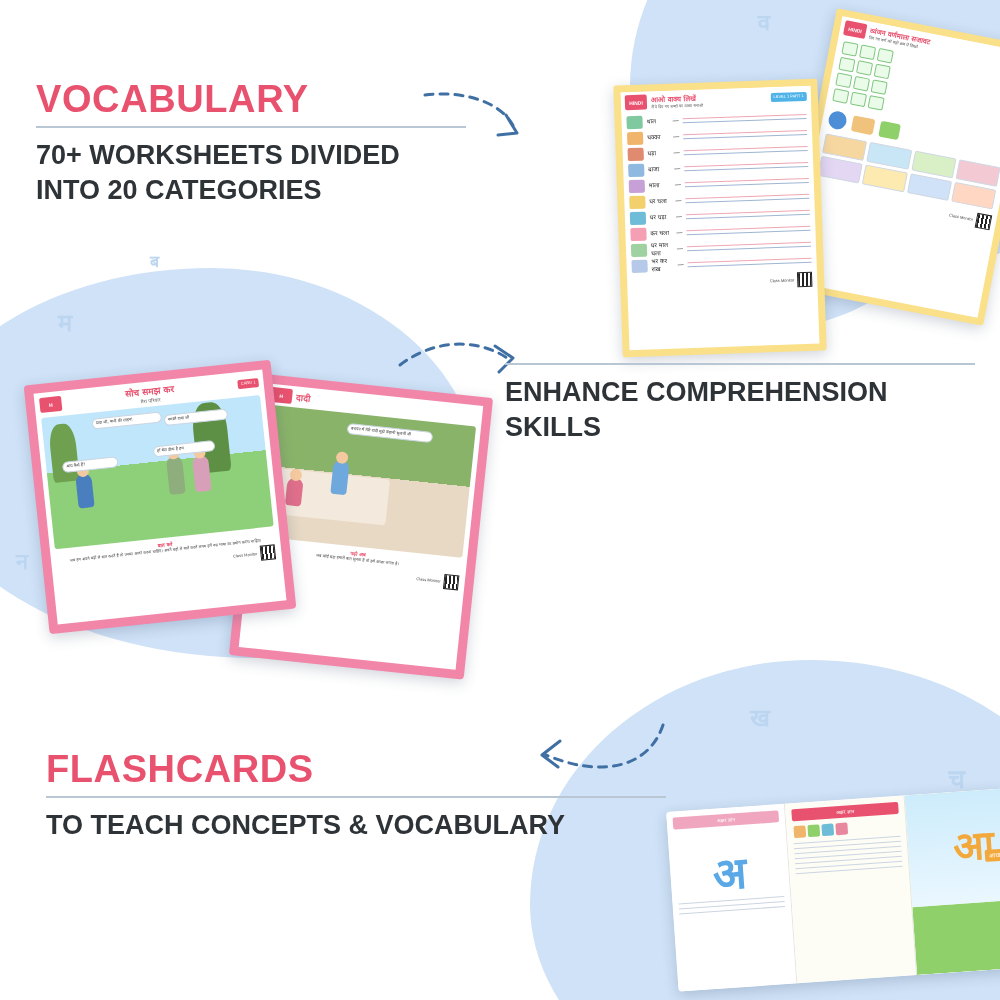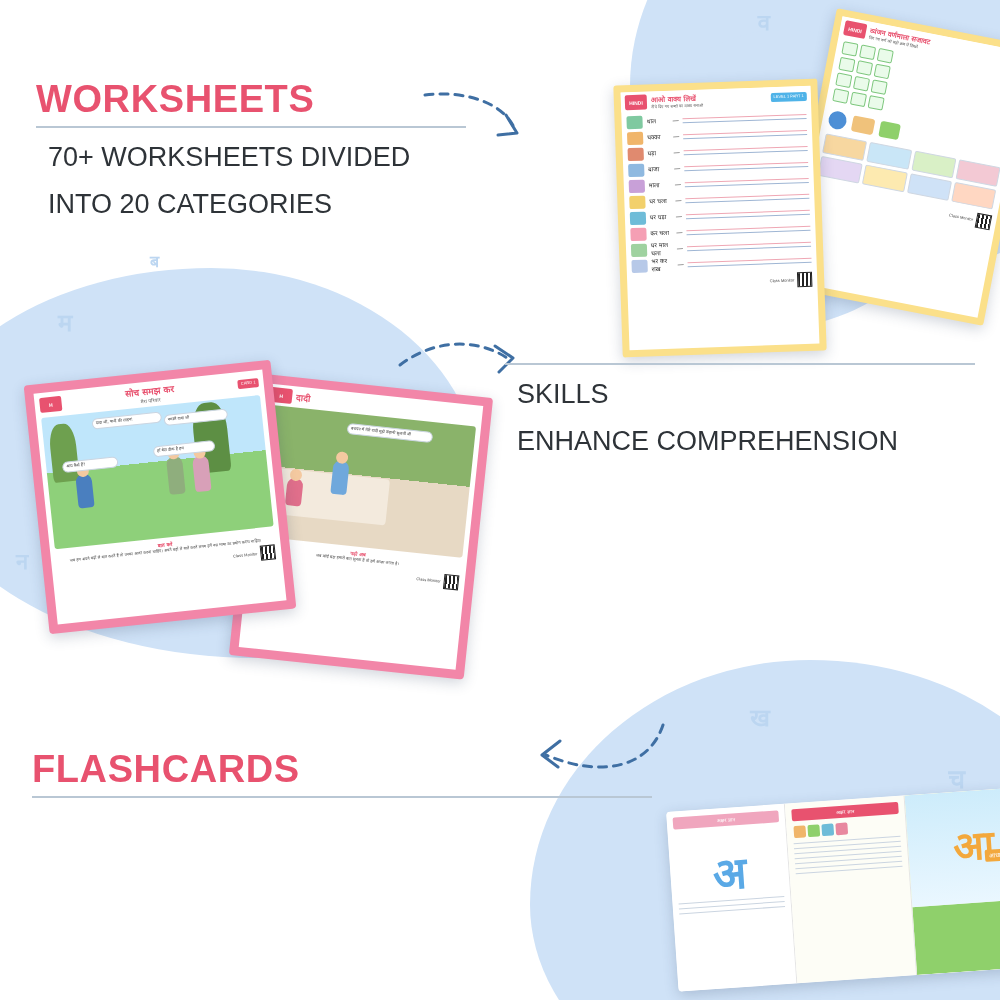--- a/index.html
+++ b/index.html
@@ -82,27 +82,27 @@
   .rule {
     height: 2px;
     background: #b9c7d4;
     margin: 8px 0 10px 0;
     border: none;
   }
   .sec-body {
     color: #2e3338;
     font-size: 27px;
     line-height: 1.28;
-    margin: 12px;
-    font-weight: 400;
+    margin: 0;
+    font-weight: 700;
   }
 
   #sec-worksheets { top: 80px; left: 36px; width: 430px; }
   #sec-conversation { top: 355px; left: 505px; width: 470px; }
-  #sec-flashcards { top: 750px; left: 32px; width: 620px; }
+  #sec-flashcards { top: 750px; left: 46px; width: 620px; }
 
   
   .arrow {
     position: absolute;
     z-index: 5;
   }
 
   
   .photo {
     position: absolute;
@@ -406,35 +406,36 @@
   <div class="wm" style="top:305px; left:58px; font-size:24px;">म</div>
   <div class="wm" style="top:545px; left:16px; font-size:22px;">न</div>
   <div class="wm" style="top:470px; left:400px; font-size:18px;">ल</div>
   <div class="wm" style="top:700px; right:230px; font-size:24px;">ख</div>
   <div class="wm" style="top:760px; right:35px; font-size:26px;">च</div>
   <div class="wm" style="top:860px; right:120px; font-size:20px;">ज</div>
   <div class="wm" style="top:930px; right:300px; font-size:18px;">थ</div>
   <div class="wm" style="top:250px; left:150px; font-size:16px;">ब</div>
 
   <div class="section" id="sec-worksheets">
-    <h2 class="sec-title">WORKSHEETS</h2>
+    <h2 class="sec-title">VOCABULARY</h2>
     <hr class="rule">
     <p class="sec-body">70+ WORKSHEETS DIVIDED</p>
     <p class="sec-body">INTO 20 CATEGORIES</p>
   </div>
 
   <div class="section" id="sec-conversation">
     <hr class="rule">
+    <p class="sec-body">ENHANCE COMPREHENSION</p>
     <p class="sec-body">SKILLS</p>
-    <p class="sec-body">ENHANCE COMPREHENSION</p>
   </div>
 
   <div class="section" id="sec-flashcards">
     <h2 class="sec-title">FLASHCARDS</h2>
     <hr class="rule">
+    <p class="sec-body">TO TEACH CONCEPTS &amp; VOCABULARY</p>
   </div>
 
   <svg class="arrow" style="top:85px; left:420px;" width="110" height="70" viewBox="0 0 110 70">
     <path d="M5 10 C 45 5, 85 18, 95 45" fill="none" stroke="#3f6fa3" stroke-width="3" stroke-dasharray="8 7" stroke-linecap="round"></path>
     <path d="M86 30 L97 48 L78 50" fill="none" stroke="#3f6fa3" stroke-width="3" stroke-linecap="round" stroke-linejoin="round"></path>
   </svg>
 
   <svg class="arrow" style="top:330px; left:395px;" width="130" height="70" viewBox="0 0 130 70">
     <path d="M5 35 C 40 8, 85 8, 115 30" fill="none" stroke="#3f6fa3" stroke-width="3" stroke-dasharray="8 7" stroke-linecap="round"></path>
     <path d="M100 16 L118 28 L104 42" fill="none" stroke="#3f6fa3" stroke-width="3" stroke-linecap="round" stroke-linejoin="round"></path>

